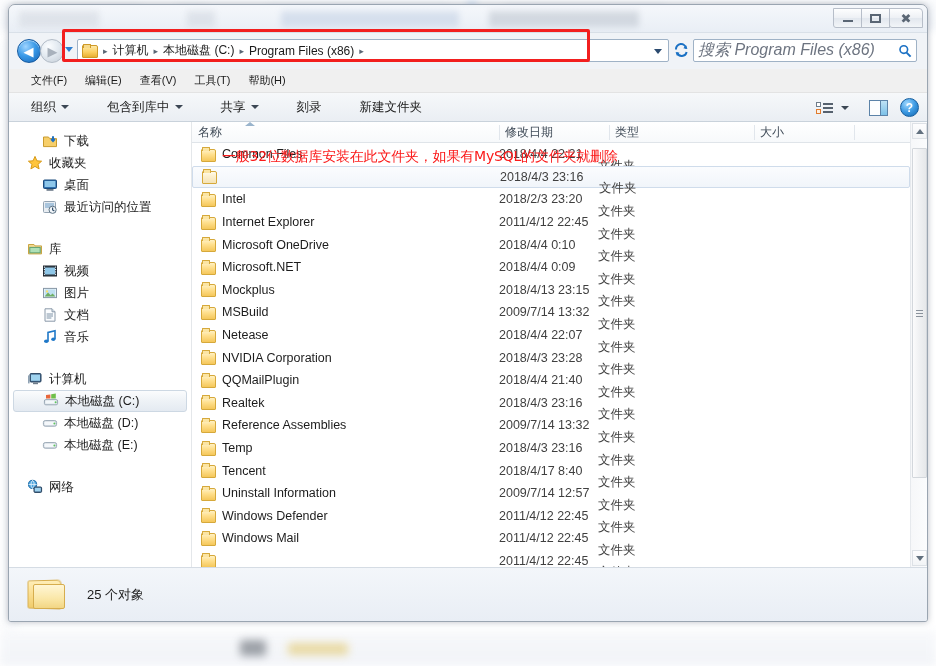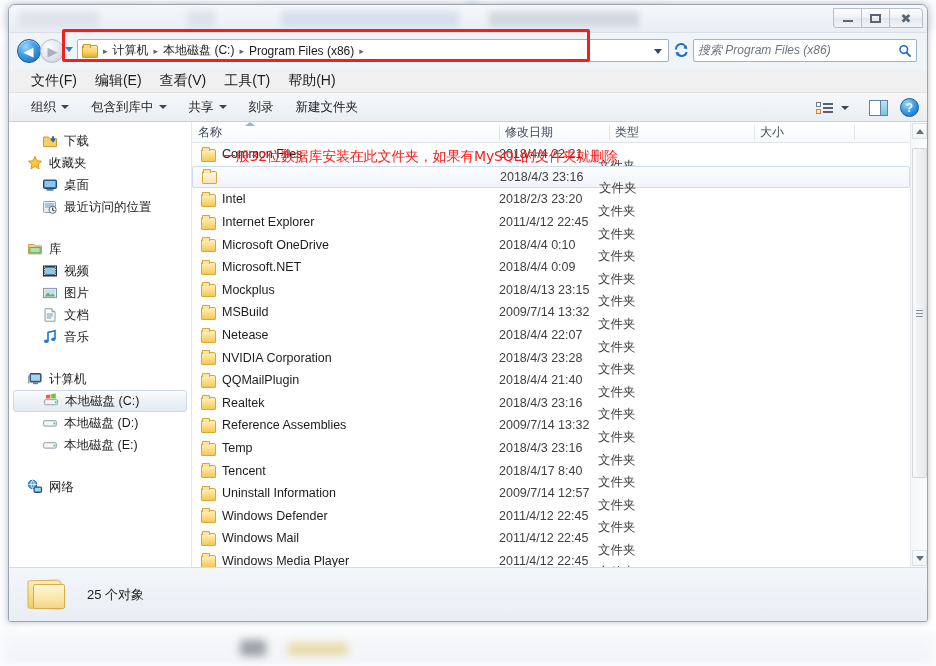--- a/index.html
+++ b/index.html
@@ -109,40 +109,40 @@
 
   #refreshbtn { position:absolute; right:236px; top:7px; width:20px; height:21px;
     display:flex; align-items:center; justify-content:center; }
   #refreshbtn svg { display:block; }
 
   #searchbox {
     position:absolute; right:10px; top:6px; width:224px; height:23px;
     background:#fff; border:1px solid #9fb2c6; border-radius:2px;
     display:flex; align-items:center; padding:0 4px;
   }
-  #searchbox .ph { font-size:12px; color:#6d7480; font-style:italic; flex:1;
+  #searchbox .ph { font-size:16px; color:#6d7480; font-style:italic; flex:1;
     overflow:hidden; white-space:nowrap;}
   #searchbox .magni { margin-left:auto; }
 
   
   #redrect {
     position:absolute; left:62px; top:29px; width:528px; height:33px;
     border:3px solid #f21f1f; border-radius:2px; pointer-events:none; z-index:30;
   }
 
   
   #menubar { height:24px; background:#f0f0f0; display:flex; align-items:center;
     padding-left:22px; border-bottom:1px solid #e3e3e3; }
-  .menuitem { font-size:14px; color:#1c1c1c; margin-right:18px; white-space:nowrap; }
+  .menuitem { font-size:11px; color:#1c1c1c; margin-right:18px; white-space:nowrap; }
 
   
   #toolbar { position:relative; height:29px;
     background: linear-gradient(180deg,#f6f8fa 0%,#eaeef3 100%);
     border-bottom:1px solid #c9d2db;
-    display:flex; align-items:center; padding-left:22px; }
+    display:flex; align-items:center; padding-left:22px;gap:16px; }
   .tbitem { font-size:12.5px; color:#1c1c1c; margin-right:22px; white-space:nowrap;
     display:flex; align-items:center; }
   .tbcaret { width:0;height:0; margin-left:5px;
     border-left:4px solid transparent;border-right:4px solid transparent;border-top:4px solid #3c4754;}
   .tbright { position:absolute; right:8px; top:0; height:29px; display:flex; align-items:center; }
   .viewicon { width:17px; height:14px; position:relative; margin-right:3px;}
   .viewicon i { position:absolute; display:block; }
   .lay-sq { left:0; top:1px; width:5px; height:5px; border:1px solid #6f7c8a; background:#fff;}
   .lay-sq2{ left:0; top:8px; width:5px; height:5px; border:1px solid #e07b2e; background:#fdf0e2;}
   .lay-l1 { left:7px; top:2px; width:10px; height:2px; background:#56616e;}
@@ -660,21 +660,20 @@
             <span class="ftype">文件夹</span>
           </div>
           <div class="frow">
             <span class="fico"></span>
             <span class="fname">Windows Mail</span>
             <span class="fdate">2011/4/12 22:45</span>
             <span class="ftype">文件夹</span>
           </div>
           <div class="frow">
             <span class="fico"></span>
-            <span class="fname">Windows Media Player</span>
             <span class="fdate">2011/4/12 22:45</span>
             <span class="ftype">文件夹</span>
           </div>
         </div>
 
       <div id="vscroll">
         <div class="sbtn" id="sbup">
           <span class="sarr up"></span>
         </div>
         <div id="sbthumb">

